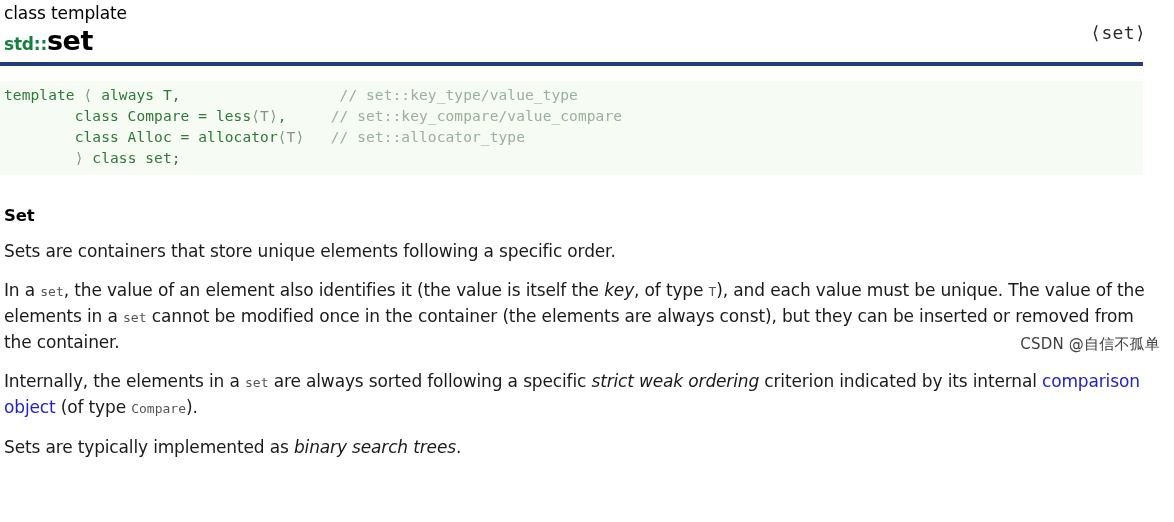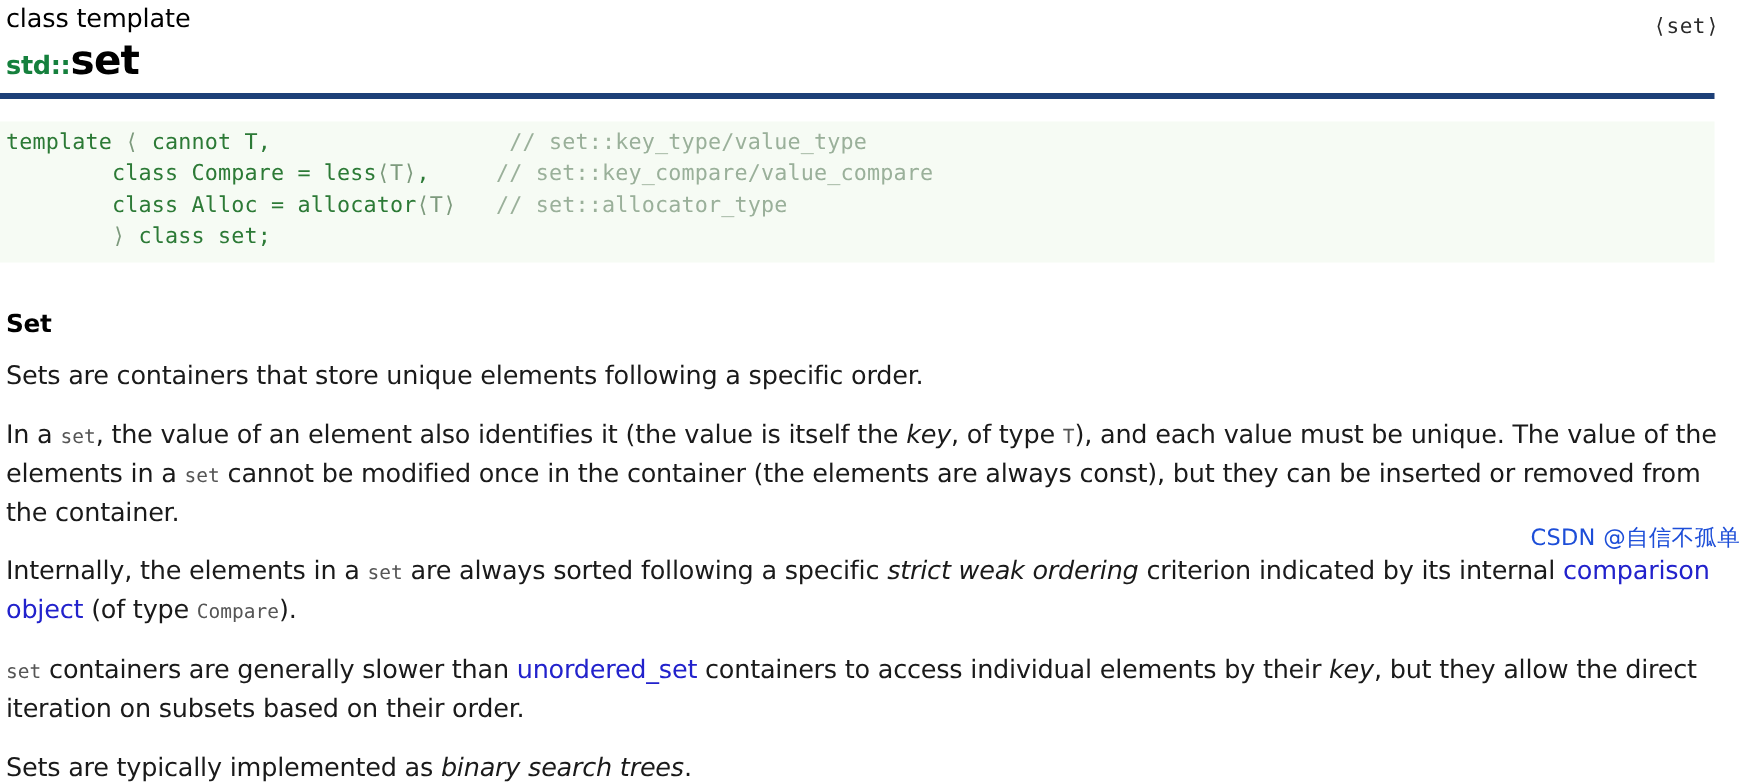--- a/index.html
+++ b/index.html
@@ -58,23 +58,23 @@
     font-size: 27px;
     font-weight: bold;
     color: #000000;
     vertical-align: baseline;
     letter-spacing: -0.5px;
   }
 
   .header-link {
     position: absolute;
     right: 28px;
-    top: 10px;
+    top: 22px;
     font-family: "DejaVu Sans Mono", "Liberation Mono", monospace;
-    font-size: 14px;
+    font-size: 18px;
     color: #2a2a2a;
     text-decoration: none;
     letter-spacing: 0.3px;
   }
 
   
   .hrule {
     height: 4px;
     width: 1143px;
     background: #1d3f77;
@@ -134,59 +134,58 @@
     text-decoration: none;
   }
   a.xref.mono {
     font-family: "DejaVu Sans", "Liberation Sans", sans-serif;
   }
 
   
   .watermark {
     position: absolute;
     right: 14px;
-    bottom: 6px;
+    bottom: 20px;
     font-size: 15px;
-    color: #1d4ed8;
+    color: #404040;
     font-family: "DejaVu Sans", "Liberation Sans", sans-serif;
     white-space: nowrap;
     letter-spacing: 0.2px;
   }
 </style>
 </head>
 <body>
 
 <div class="page">
 
   <div class="header">
     <div class="kicker">class template</div>
     <div class="title-row">
       <span class="title-ns">std::</span><span class="title-name">set</span>
     </div>
     <a class="header-link" href="#">⟨set⟩</a>
   </div>
 
   <div class="hrule"></div>
 
-  <pre class="codeblock"><span><span>template </span><span class="punct">⟨</span><span> cannot T,                  </span><span class="cmt">// set::key_type/value_type</span></span>
+  <pre class="codeblock"><span><span>template </span><span class="punct">⟨</span><span> always T,                  </span><span class="cmt">// set::key_type/value_type</span></span>
 <span><span>        class Compare = less</span><span class="punct">⟨T⟩</span><span>,     </span><span class="cmt">// set::key_compare/value_compare</span></span>
 <span><span>        class Alloc = allocator</span><span class="punct">⟨T⟩</span><span>   </span><span class="cmt">// set::allocator_type</span></span>
 <span><span>        </span><span class="punct">⟩</span><span> class set;</span></span></pre>
 
   <div class="body">
 
     <div class="sec-title">Set</div>
 
     <p class="para">Sets are containers that store unique elements following a specific order.</p>
 
     <p class="para"><span>In a </span><code class="inline">set</code><span>, the value of an element also identifies it (the value is itself the </span><em class="it">key</em><span>, of type </span><code class="inline">T</code><span>), and each value must be unique. The value of the elements in a </span><code class="inline">set</code><span> cannot be modified once in the container (the elements are always const), but they can be inserted or removed from the container.</span></p>
 
     <p class="para"><span>Internally, the elements in a </span><code class="inline">set</code><span> are always sorted following a specific </span><em class="it">strict weak ordering</em><span> criterion indicated by its internal </span><a class="xref" href="#">comparison object</a><span> (of type </span><code class="inline">Compare</code><span>).</span></p>
 
-    <p class="para"><code class="inline">set</code><span> containers are generally slower than </span><a class="xref mono" href="#">unordered_set</a><span> containers to access individual elements by their </span><em class="it">key</em><span>, but they allow the direct iteration on subsets based on their order.</span></p>
 
     <p class="para"><span>Sets are typically implemented as </span><em class="it">binary search trees</em><span>.</span></p>
 
   </div>
 
   <div class="watermark">CSDN @自信不孤单</div>
 
 </div>
 
 </body></html>

